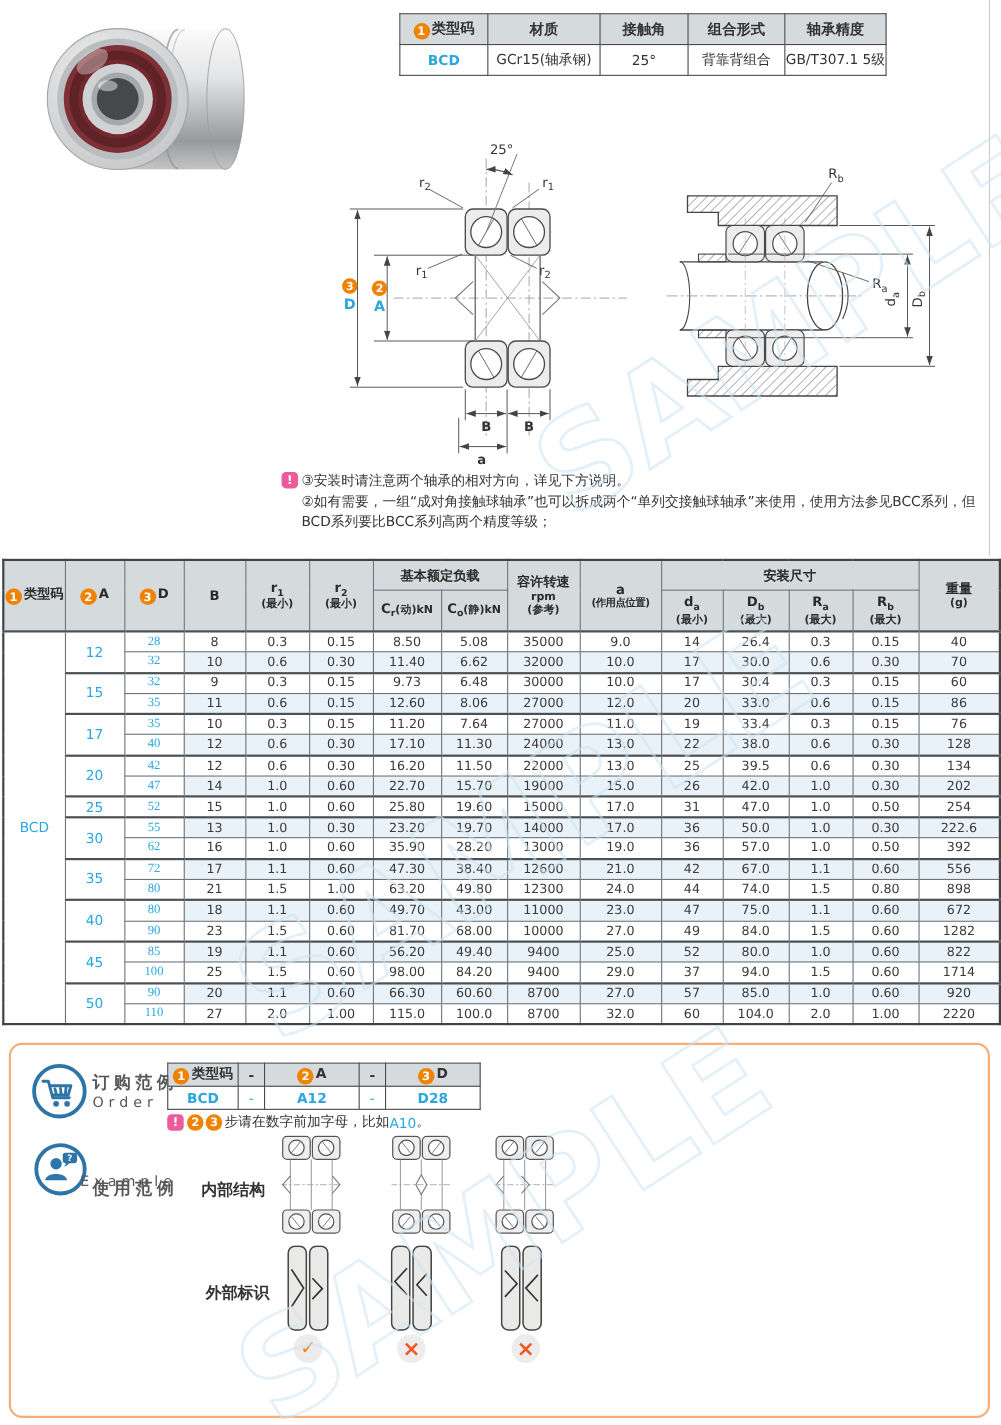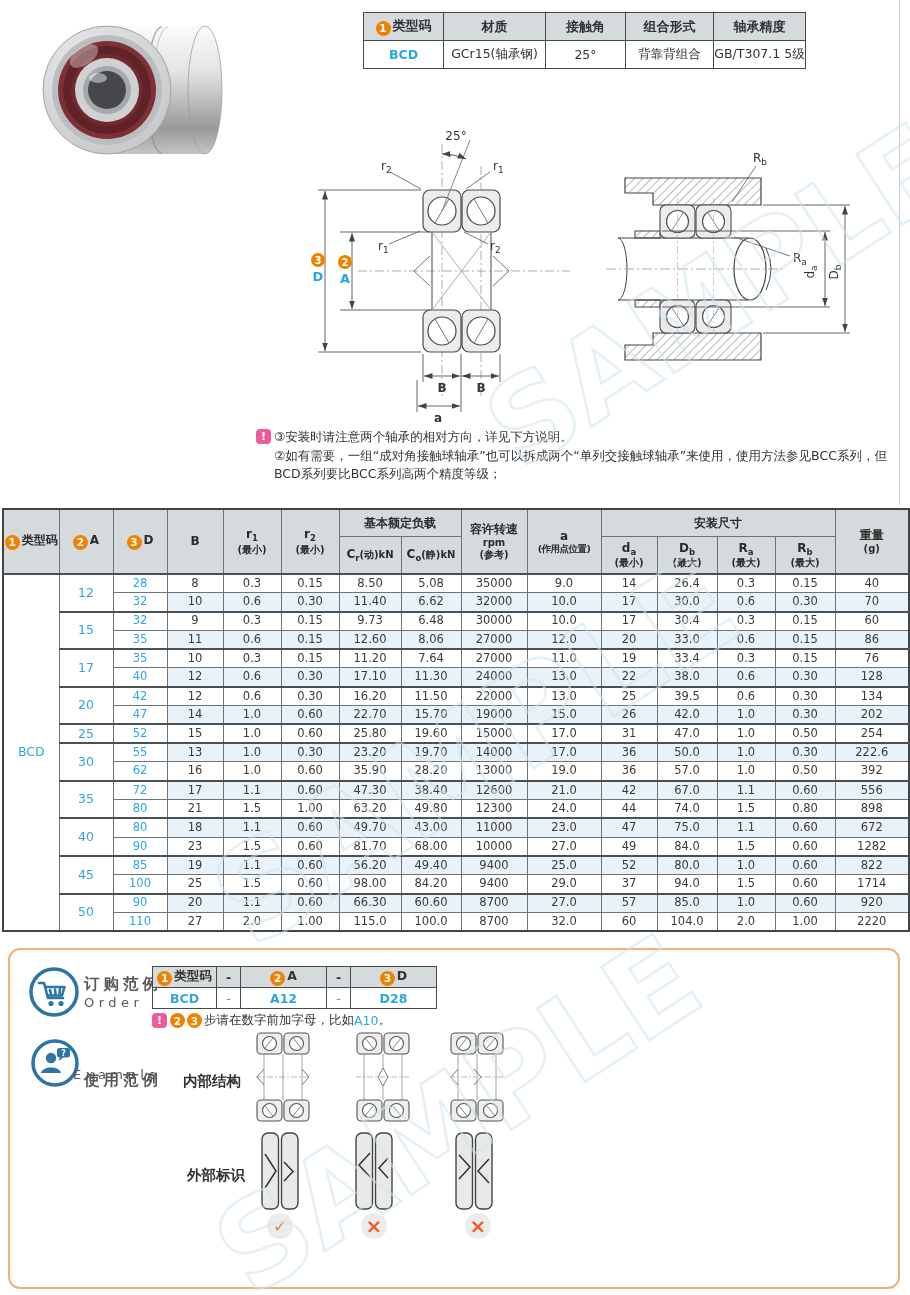--- a/index.html
+++ b/index.html
@@ -30,21 +30,21 @@
   .mt th,.mt td{border:1px solid #6d7478;padding:0;text-align:center;vertical-align:middle;}
   .mt thead th{background:#d5dadd;font-weight:bold;font-size:12px;line-height:1.2;color:#2b2b2b;}
   .mt thead tr.h1 th{height:26px;}
   .mt thead tr.h2 th{height:36px;}
   .mt thead th.sp2{height:62px;}
   .mt .small{font-weight:bold;font-size:10px;}
   .mt .xsmall{font-weight:bold;font-size:9.5px;letter-spacing:-0.5px;}
   .mt tbody tr{height:18.8px;}
   .mt tbody td{font-size:11.5px;color:#3a3a3a;line-height:1;}
   .mt tbody tr.alt td.data{background:#e9f2f9;}
-  .mt td.d-cell{color:#2ba7de;}
+  .mt td.d-cell{color:#2ba7de;font-family:Liberation Serif, serif;}
   .mt td.type-cell,.mt td.a-cell{color:#2ba7de;font-size:12.5px;background:#fff;}
   .mt tbody tr.gs td{border-top:2px solid #4b5054;}
   sub{font-size:8.5px;}
   
   .bottom-box{border:2.5px solid #f5ae77;border-radius:12px;background:#fff;}
   .title-cn{font-size:15.5px;color:#595757;letter-spacing:4px;font-weight:bold;}
   .title-en{font-size:13px;color:#595757;letter-spacing:4.5px;}
   .order-tbl{border-collapse:collapse;table-layout:fixed;font-size:12.5px;}
   .order-tbl th,.order-tbl td{border:1px solid #4a4a4a;text-align:center;padding:0;height:20px;}
   .order-tbl th{background:#d5dadd;font-weight:bold;}

